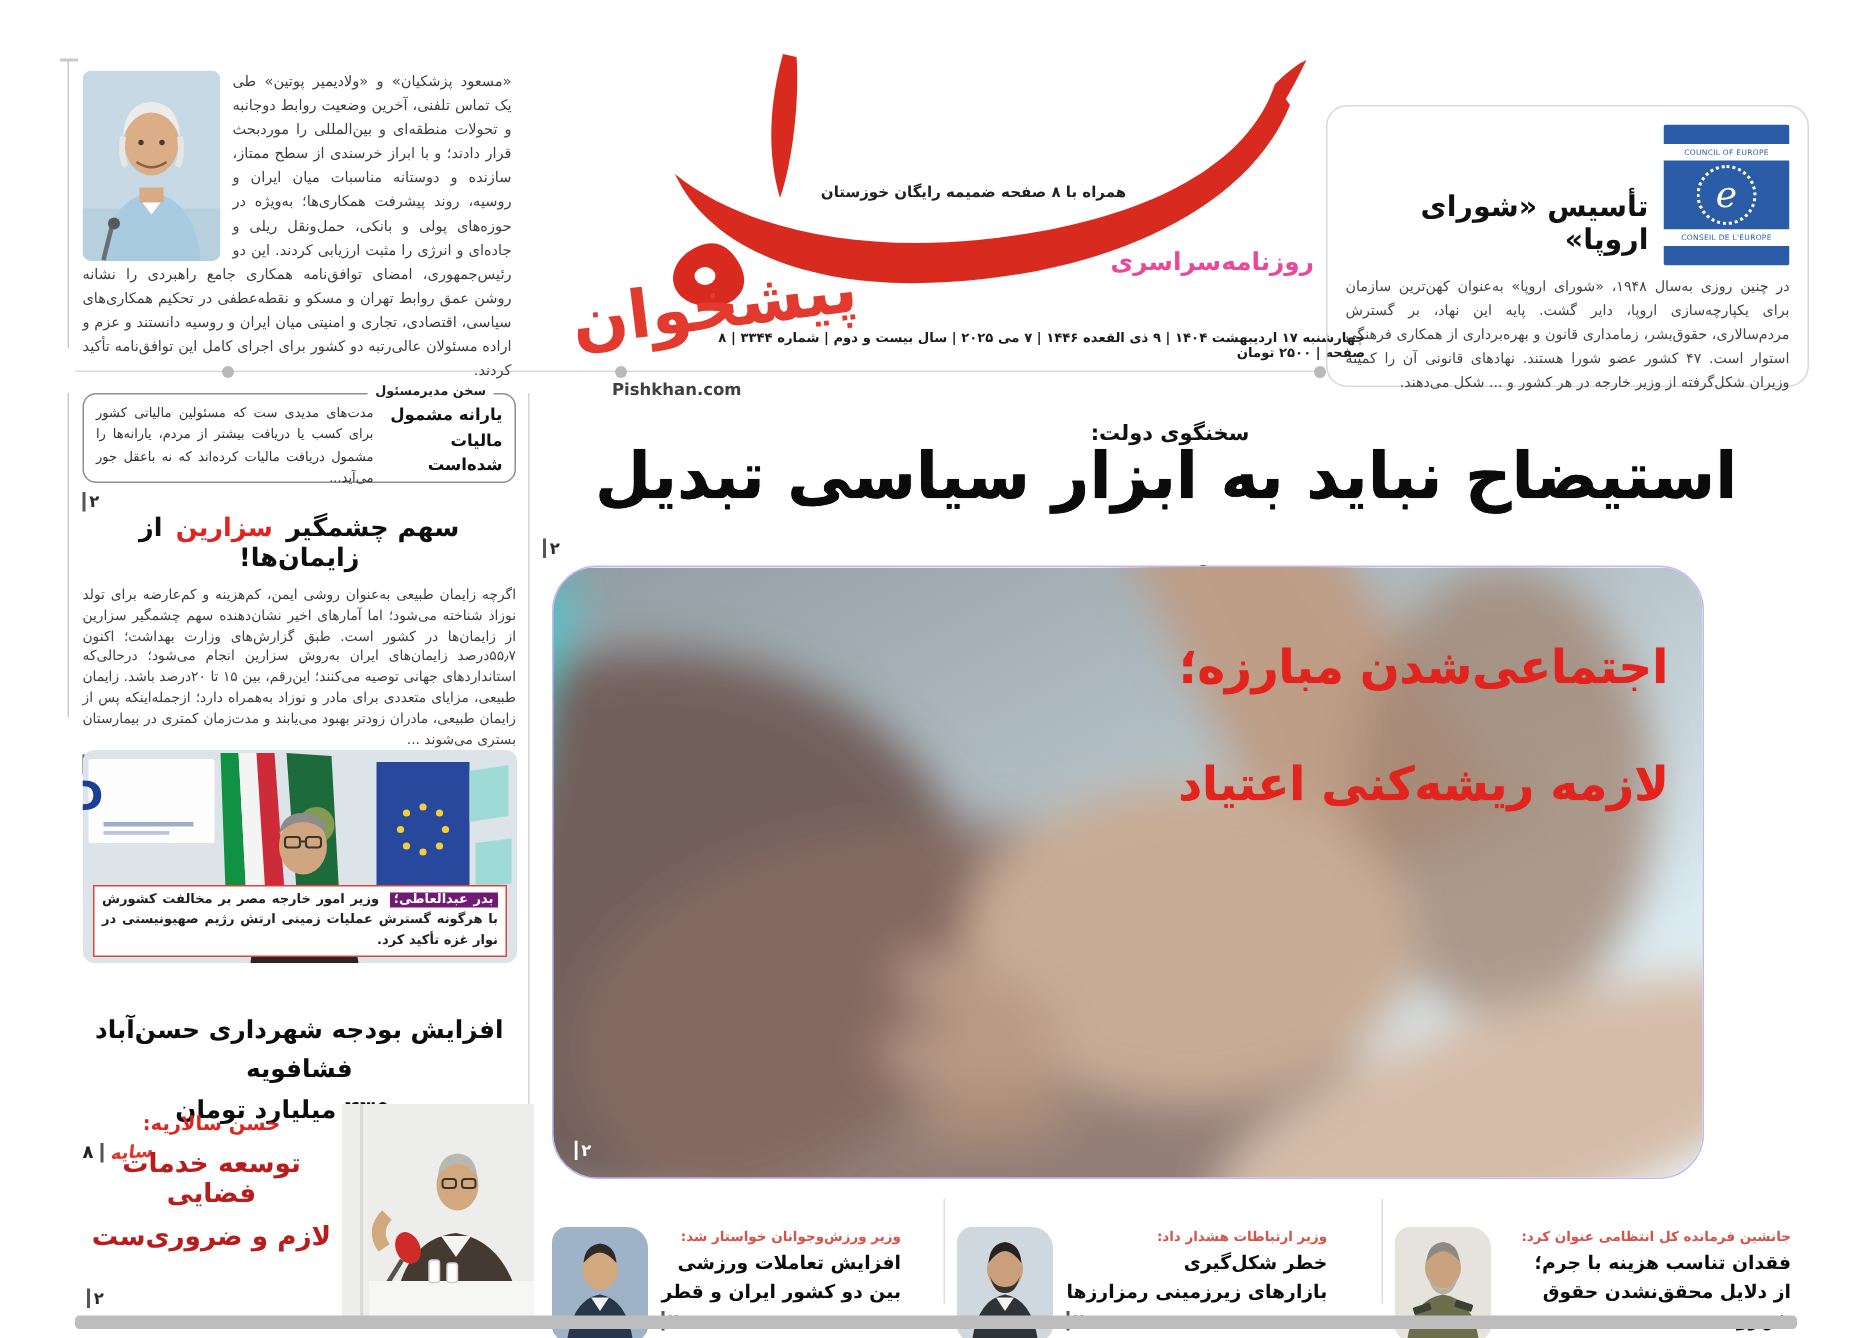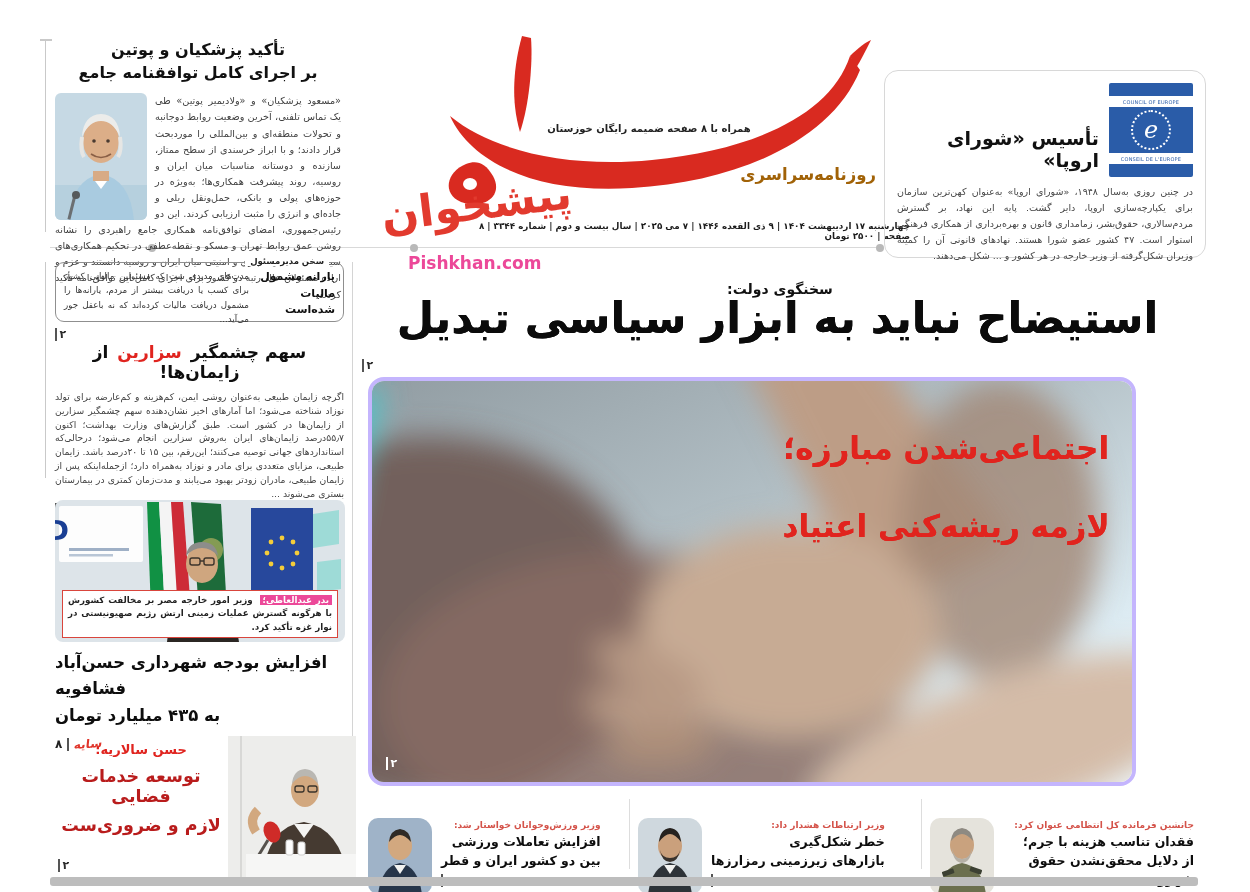--- a/index.html
+++ b/index.html
@@ -12,40 +12,40 @@
   .vline{background:#c9c9c9;width:1px;}
   .dot{position:absolute;width:8px;height:8px;border-radius:50%;background:#b9b9b9;}
   
   .putin{left:55px;top:38px;width:286px;}
   .putin h2{margin:0;font-size:16px;line-height:1.45;text-align:center;color:#111;font-weight:bold;}
   .putin .body{margin-top:9px;font-size:9.7px;line-height:1.66;text-align:justify;color:#3f3f3f;}
   .photo-pez{float:left;width:92px;height:127px;border-radius:6px;margin-left:0;margin-right:8px;overflow:hidden;}
   
   .logo-wrap{left:420px;top:28px;width:452px;height:194px;}
   .supplement{left:534px;top:123px;width:230px;font-size:10px;font-weight:bold;color:#222;text-align:center;}
-  .paper-type{left:726px;top:165px;width:150px;font-size:16.5px;font-weight:bold;color:#a16207;}
+  .paper-type{left:726px;top:165px;width:150px;font-size:16.5px;font-weight:bold;color:#ec4899;}
   .watermark-fa{left:392px;top:178px;width:180px;font-size:44px;font-weight:bold;color:#e23a2e;transform:rotate(-7deg);text-align:center;line-height:1.2;}
   .dateline{left:458px;top:221px;width:452px;font-size:8.8px;font-weight:bold;color:#1c1c1c;text-align:right;letter-spacing:-0.2px;}
-  .pishkhan{left:408px;top:253px;font-size:17px;font-weight:bold;color:#ec4899;direction:ltr;}
+  .pishkhan{left:408px;top:253px;font-size:11px;font-weight:bold;color:#404040;direction:ltr;}
   
   .coe{left:884px;top:70px;width:322px;height:188px;border:1px solid #d8d8d8;border-radius:14px;box-sizing:border-box;padding:10px 12px 8px 12px;}
   .coe-head{display:flex;align-items:flex-end;gap:10px;height:96px;}
   .coe-logo{width:84px;height:94px;display:flex;flex-direction:column;flex:none;border-radius:2px;overflow:hidden;}
   .coe-band{height:13px;background:#2a5ca8;}
   .coe-strip{height:11px;background:#fff;color:#2a5ca8;font-size:5px;display:flex;align-items:center;justify-content:center;direction:ltr;letter-spacing:0.2px;}
   .coe-mid{flex:1;background:#2a5ca8;display:flex;align-items:center;justify-content:center;}
   .coe-e{width:36px;height:36px;border:2px dotted #fff;border-radius:50%;display:flex;align-items:center;justify-content:center;color:#fff;font-family:"DejaVu Serif","Liberation Serif",serif;font-style:italic;font-size:24px;line-height:1;}
   .coe-title{font-size:19px;font-weight:bold;color:#111;padding-bottom:6px;}
   .coe-body{margin-top:7px;font-size:9.5px;line-height:1.68;text-align:justify;color:#454545;}
   
   .gov-kicker{left:370px;top:261px;width:820px;text-align:center;font-size:14px;font-weight:bold;color:#111;margin-top:20px;}
   .lead-headline{left:365px;top:283px;width:825px;text-align:center;font-size:43px;font-weight:bold;color:#0b0b0b;line-height:70px;letter-spacing:-1px;text-shadow:0 0 0.5px #000;}
   .lead-ref{left:362px;top:359px;}
   
-  .mainimg{left:368px;top:377px;width:768px;height:409px;border-radius:16px;overflow:hidden;border:4px solid #c4b5fd;box-sizing:border-box;}
+  .mainimg{left:368px;top:377px;width:768px;height:409px;border-radius:30px;overflow:hidden;border:1px solid #c4b5fd;box-sizing:border-box;}
   .mainimg svg{display:block;}
   .img-headline{position:absolute;top:28px;right:16px;width:340px;text-align:center;color:#e1241e;font-size:31px;font-weight:bold;line-height:78px;text-shadow:0 0 0.6px #e1241e;}
   .img-ref{position:absolute;left:14px;bottom:12px;color:#fff;}
   .img-ref .bar{background:#fff;}
   .img-ref{font-size:11px;font-weight:bold;}
   
   .ednote{left:55px;top:262px;width:289px;height:60px;border:1px solid #8f8f8f;border-radius:9px;box-sizing:border-box;padding:6px 8px;}
   .ednote .tab{position:absolute;top:-7px;right:14px;background:#fff;padding:0 5px;font-size:8.5px;font-weight:bold;color:#222;}
   .ednote-inner{display:flex;gap:8px;height:100%;}
   .ednote-title{width:78px;flex:none;font-size:11px;font-weight:bold;color:#111;line-height:1.5;text-align:right;}
@@ -53,23 +53,23 @@
   .ednote-ref{left:55px;top:328px;}
   
   .cesarean{left:55px;top:342px;width:289px;}
   .cesarean h3{margin:0;font-size:17px;font-weight:bold;color:#0e0e0e;text-align:center;}
   .t-red{color:#e0241f;margin:0 3px;}
   .cesarean .body{margin-top:8px;font-size:9.2px;line-height:1.5;text-align:justify;color:#3f3f3f;}
   .cesarean .pref{margin-top:3px;}
   
   .medphoto{left:55px;top:500px;width:290px;height:142px;border-radius:8px;overflow:hidden;}
   .med-caption{position:absolute;left:7px;right:7px;bottom:4px;background:#fff;border:1px solid #d9453c;padding:3px 5px;font-size:8.7px;line-height:1.55;color:#222;text-align:justify;font-weight:bold;}
-  .med-caption .lbl{background:#ec4899;color:#fff;padding:0 3px;margin-left:3px;}
-  
-  .budget{left:55px;top:650px;width:289px;text-align:left;}
+  .med-caption .lbl{background:#701a75;color:#fff;padding:0 3px;margin-left:3px;}
+  
+  .budget{left:55px;top:674px;width:289px;text-align:center;}
   .budget .l{font-size:16.5px;font-weight:bold;color:#0d0d0d;line-height:1.6;display:block;}
   .budget-ref{display:flex;direction:ltr;align-items:center;gap:5px;margin-top:8px;}
   .budget-ref .num{font-size:12px;font-weight:bold;color:#222;}
   .budget-ref .bar{width:1.5px;height:13px;background:#555;}
   .budget-ref .mini-logo{color:#e0352b;font-size:12px;font-weight:bold;transform:skewX(-10deg) rotate(-4deg);}
   
   .salarieh{left:50px;top:736px;width:306px;height:142px;}
   .sal-photo{position:absolute;left:178px;top:0;width:128px;height:142px;overflow:hidden;}
   .sal-text{position:absolute;right:100px;left:0;top:6px;text-align:center;}
   .sal-text{right:auto;width:182px;}
@@ -98,24 +98,20 @@
   <div class="abs vline" style="left:45px;top:40px;height:192px;"></div>
   <div class="abs" style="left:40px;top:39px;width:12px;height:2px;background:#c9c9c9;"></div>
   <div class="abs vline" style="left:45px;top:262px;height:216px;"></div>
   <div class="abs vline" style="left:352px;top:262px;height:614px;background:#d4d4d4;"></div>
   <div class="abs" style="left:50px;top:247px;width:832px;height:1px;background:#d9d9d9;"></div>
   <div class="dot" style="left:148px;top:244px;"></div>
   <div class="dot" style="left:410px;top:244px;"></div>
   <div class="dot" style="left:876px;top:244px;"></div>
 
   <article class="abs putin">
-    <h2>
-      <span style="display:block">تأکید پزشکیان و پوتین</span>
-      <span style="display:block">بر اجرای کامل توافقنامه جامع</span>
-    </h2>
     <div class="body">
       <span class="photo-pez">
         <svg width="92" height="127" viewBox="0 0 92 127" xmlns="http://www.w3.org/2000/svg">
           <rect width="92" height="127" fill="#c6d9e4"></rect>
           <rect y="92" width="92" height="35" fill="#b6d0de"></rect>
           <path d="M14 127 Q17 86 46 81 Q75 86 79 127 Z" fill="#a9cbe0"></path>
           <path d="M38 78 h16 v10 h-16 z" fill="#d8ab85"></path>
           <ellipse cx="46" cy="48" rx="18" ry="22" fill="#dcae88"></ellipse>
           <path d="M27 44 Q28 22 46 21 Q64 22 65 44 Q58 28 46 28 Q34 28 27 44" fill="#ececea"></path>
           <path d="M27 44 Q25 58 29 64 M65 44 Q67 58 63 64" stroke="#e6e6e4" stroke-width="4" fill="none"></path>

